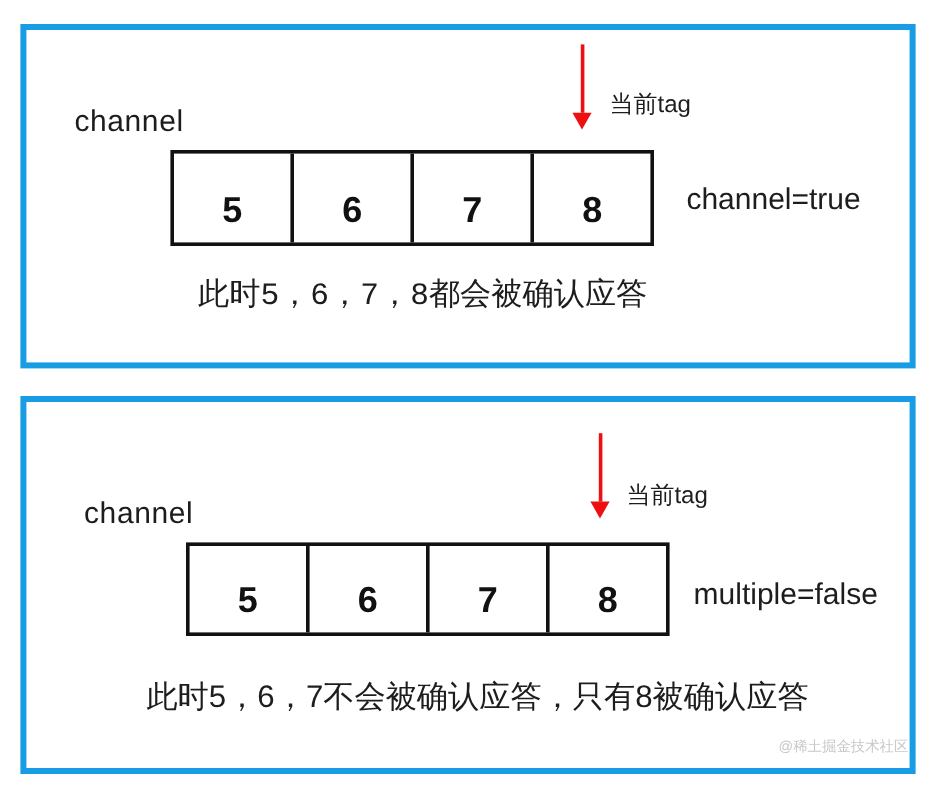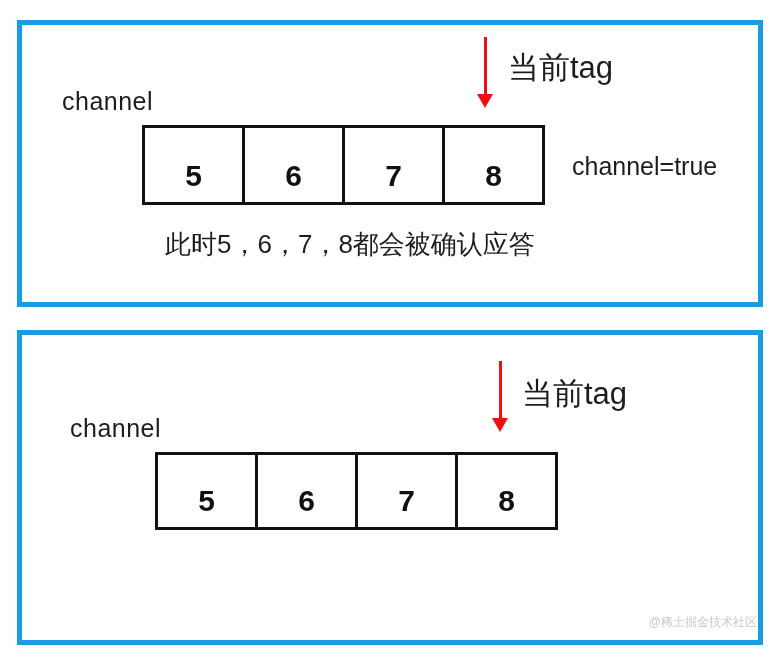--- a/index.html
+++ b/index.html
@@ -49,23 +49,24 @@
   .arrow-line{width:3px;height:57px;background:var(--arrow);}
   .arrow-head{
     width:0;height:0;
     border-left:8px solid transparent;
     border-right:8px solid transparent;
     border-top:14px solid var(--arrow);
   }
 
   .tag-label{
     position:absolute;
-    font-size:31px;
+    font-size:20px;
     font-weight:500;
     white-space:nowrap;
+    margin-top:26px;
   }
   #panel-true .tag-label{left:486px;top:22px;}
   #panel-false .tag-label{left:500px;top:38px;}
 
   .box-row{
     position:absolute;
     display:flex;
     border:3px solid var(--box-border);
     background:#fff;
   }
@@ -87,21 +88,21 @@
   }
   #panel-true .mode-label{left:550px;top:127px;}
   #panel-false .mode-label{left:556px;top:146px;}
 
   .caption{
     position:absolute;
     font-size:26px;
     white-space:nowrap;
     color:var(--text);
   }
-  #panel-true .caption{left:143px;top:202px;}
+  #panel-true .caption{left:143px;top:202px;font-family:Liberation Mono, monospace;}
   #panel-false .caption{left:100px;top:228px;}
 
   .watermark{
     position:absolute;
     top:614px;right:23px;
     font-size:12px;
     color:var(--watermark);
     white-space:nowrap;
   }
 </style>
@@ -139,17 +140,19 @@
     </div>
     <div class="tag-label">当前tag</div>
 
     <div class="box-row">
       <div class="cell">5</div>
       <div class="cell">6</div>
       <div class="cell">7</div>
       <div class="cell">8</div>
     </div>
 
+    <div class="mode-label">multiple=false</div>
+    <div class="caption">此时5，6，7不会被确认应答，只有8被确认应答</div>
   </section>
 
   <div class="watermark">@稀土掘金技术社区</div>
 
 </div>
 
 </body></html>

